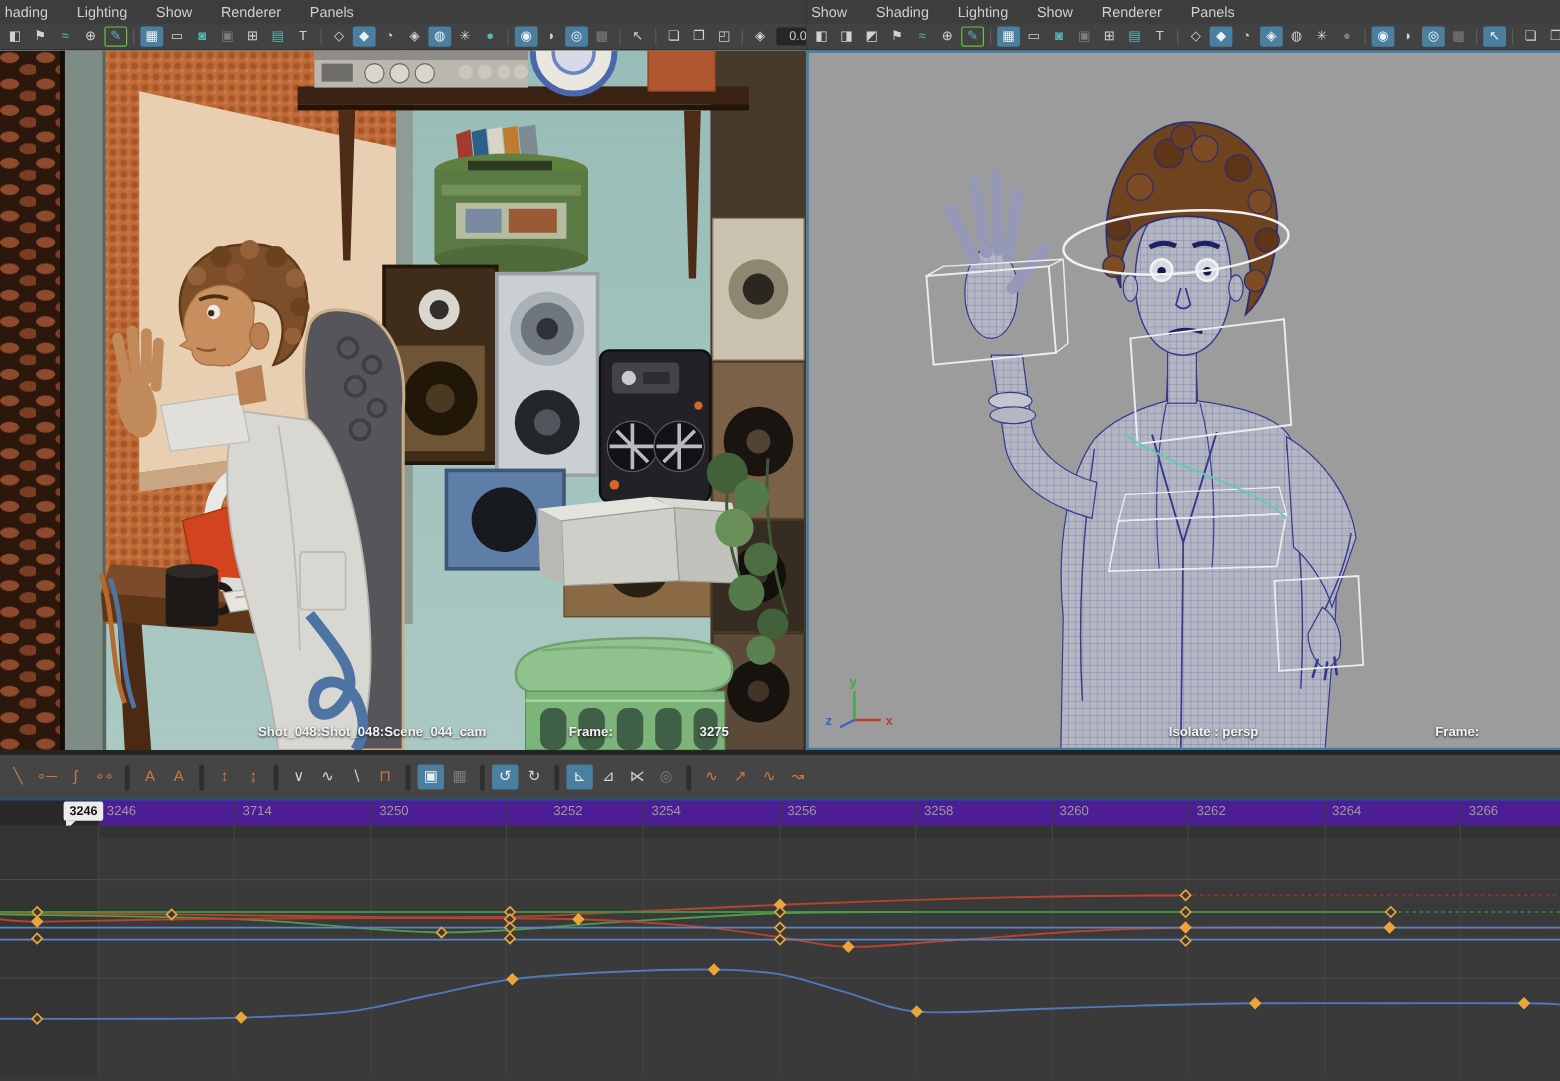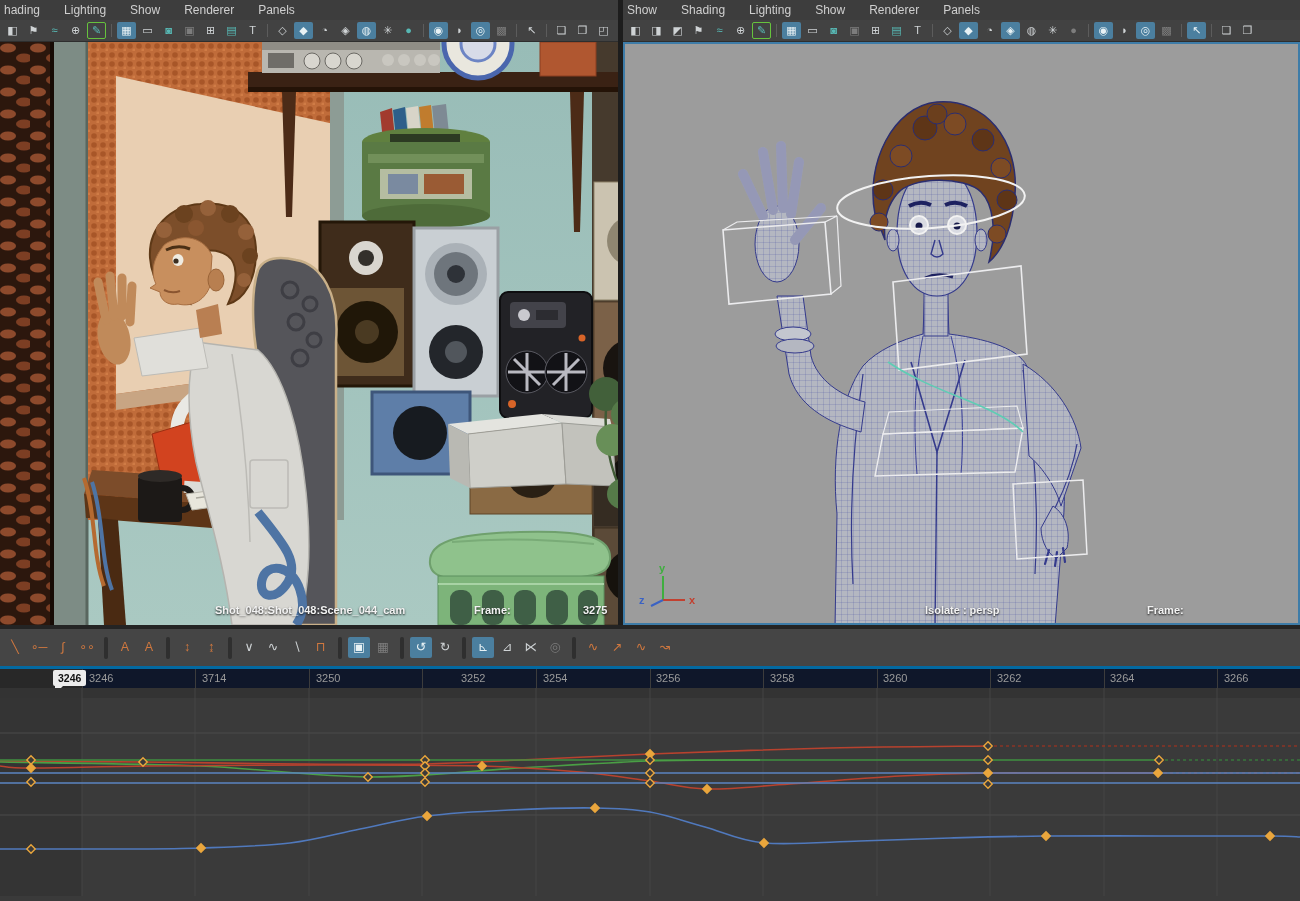--- a/index.html
+++ b/index.html
@@ -2,21 +2,21 @@
 <html><head>
 <meta charset="utf-8">
 <style>
   html,body{margin:0;padding:0;background:#222;}
   *{box-sizing:border-box;}
   .app{position:relative;width:1300px;height:901px;overflow:hidden;
        font-family:"Liberation Sans","DejaVu Sans",sans-serif;background:#2b2b2b;}
   
   .vp-area{position:absolute;top:0;left:0;width:1300px;height:625px;display:flex;background:#202020;}
   .panel{display:flex;flex-direction:column;height:625px;}
-  .panel.left{width:618px;}
+  .panel.left{width:672px;}
   .panel-divider{width:5px;background:#1d1d1d;}
   .panel.right{flex:1;}
   .menubar{height:20px;background:#3d3d3d;display:flex;align-items:center;color:#cfcfcf;
            font-size:12px;white-space:nowrap;overflow:hidden;}
   .menu-item{padding:0 12px;line-height:20px;cursor:default;}
   .menu-item:first-child{padding-left:4px;}
   .toolbar{height:22px;background:#424242;display:flex;align-items:center;padding-left:2px;
            overflow:hidden;border-bottom:1px solid #2e2e2e;}
   .tb-icon{width:19px;height:17px;margin:0 1px;border-radius:2px;text-align:center;
            line-height:17px;font-size:11px;cursor:pointer;flex:0 0 auto;}
@@ -33,21 +33,21 @@
   .viewport.right-vp{border:2px solid #3e7ca8;}
   .viewport svg{display:block;}
   .hud{position:absolute;color:#f2f2f2;font-size:11px;font-weight:bold;
        text-shadow:0 1px 2px rgba(0,0,0,.9);white-space:nowrap;}
   
   .graph-editor{position:absolute;top:625px;left:0;width:1300px;height:276px;background:#3a3a3a;}
   .ge-toolbar{height:41px;background:#454545;border-top:4px solid #242424;display:flex;
               align-items:center;padding-left:3px;overflow:hidden;}
   .ge-toolbar .tb-icon{width:22px;height:21px;line-height:21px;font-size:12.5px;margin:0 1px;}
   .ge-toolbar .tb-sep{height:22px;background:#2f2f2f;width:4px;border-radius:2px;margin:0 5px;}
-  .ge-timeline{position:relative;height:22px;background:#0f172a;border-top:3px solid #0369a1;overflow:hidden;}
+  .ge-timeline{position:relative;height:22px;background:#4c1d95;border-top:1px solid #0369a1;overflow:hidden;}
   .ge-timeline .band{position:absolute;left:0;top:0;width:82px;height:22px;background:#282828;}
   .tl-line{position:absolute;top:0;width:1px;height:22px;background:#3c3c3c;}
   .tl-label{position:absolute;top:3px;font-size:11px;color:#9a9a9a;}
   .frame-tag{position:absolute;left:53px;top:1px;height:16px;background:#ececec;color:#111;
              font-size:10.5px;font-weight:bold;line-height:16px;padding:0 5px;border-radius:2px;z-index:3;}
   .frame-tag:after{content:"";position:absolute;left:2px;top:16px;border:4px solid transparent;
                    border-top-color:#ececec;border-left-color:#ececec;}
   .ge-canvas{position:relative;height:208px;}
 </style>
 </head>

